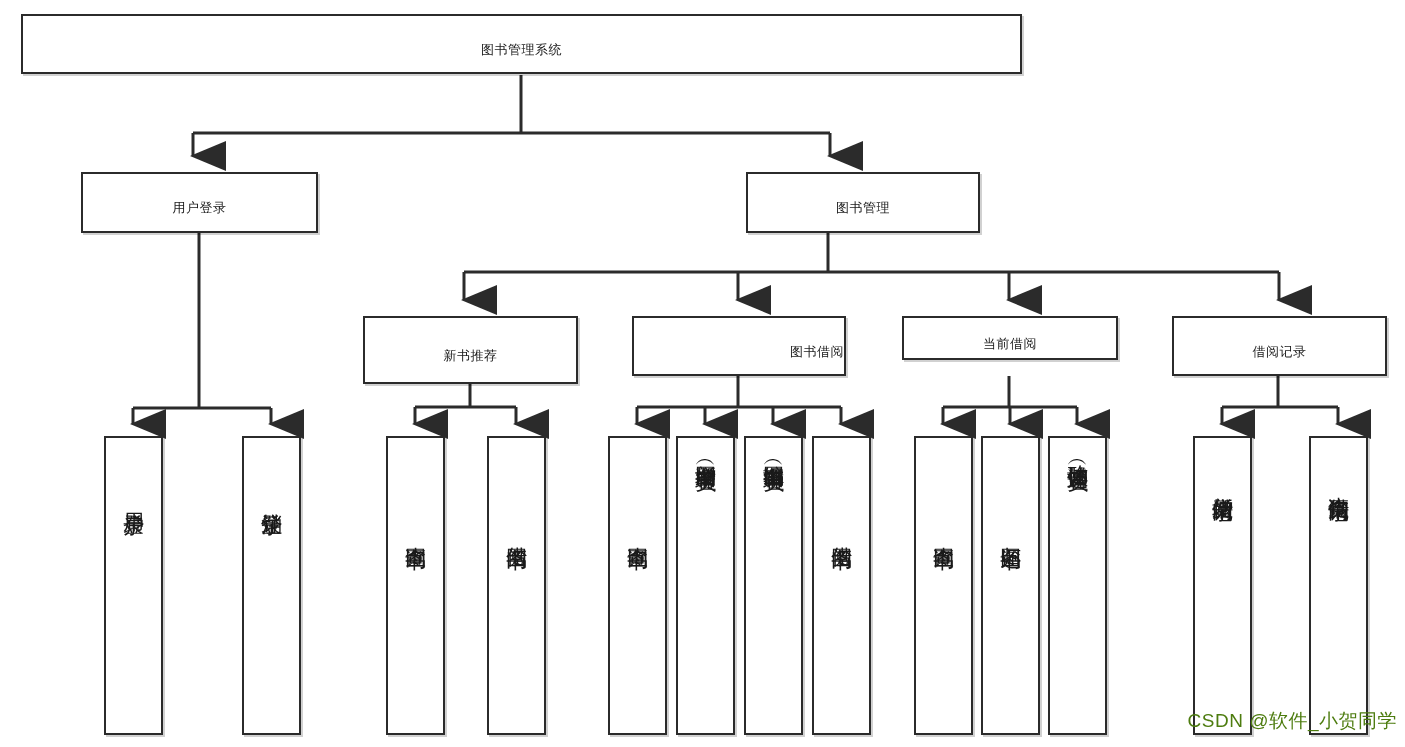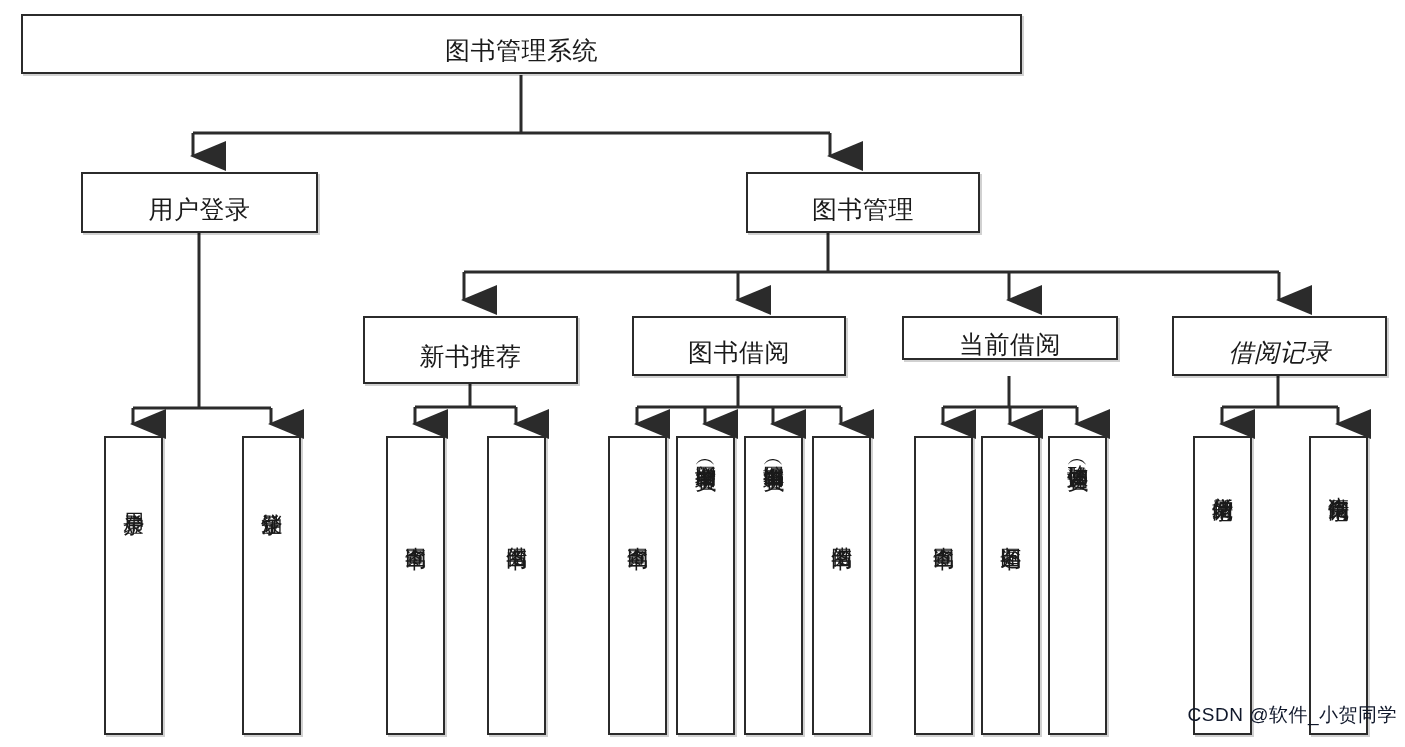--- a/index.html
+++ b/index.html
@@ -28,21 +28,21 @@
     background: #ffffff;
     border: 2px solid #2b2b2b;
     box-shadow: 2px 2px 0 rgba(0,0,0,0.18);
     display: flex;
     align-items: center;
     justify-content: center;
     z-index: 2;
   }
   .node .label {
     color: #1a1a1a;
-    font-size: 25px;
+    font-size: 13px;
     line-height: 1.12;
     letter-spacing: 0.5px;
     white-space: pre-line;
     text-align: center;
     margin-top: 12px;
   }
   .node.vertical {
     align-items: flex-start;
     justify-content: center;
     padding-top: 6px;
@@ -63,23 +63,23 @@
   }
   .node.vertical.tall .label {
     margin-top: 4px;
   }
   .node.vertical.rec .label {
     margin-top: 36px;
   }
   .watermark {
     position: absolute;
     right: 8px;
-    bottom: 19px;
+    bottom: 13px;
     font-size: 19px;
-    color: #0f172a;
+    color: #4d7c0f;
     letter-spacing: 0.5px;
     z-index: 5;
     user-select: none;
   }
 </style>
 </head>
 <body>
 
 <div id="canvas">
 
@@ -140,27 +140,27 @@
   <div class="node" style="left:81px; top:172px; width:237px; height:61px;">
     <span class="label">用户登录</span>
   </div>
   <div class="node" style="left:746px; top:172px; width:234px; height:61px;">
     <span class="label">图书管理</span>
   </div>
 
   <div class="node" style="left:363px; top:316px; width:215px; height:68px;">
     <span class="label">新书推荐</span>
   </div>
-  <div class="node" style="left:632px; top:316px; width:214px; height:60px;">
+  <div class="node" style="left:632px; top:316px; width:214px; height:60px;justify-content:flex-end;">
     <span class="label">图书借阅</span>
   </div>
   <div class="node" style="left:902px; top:316px; width:216px; height:44px;">
     <span class="label">当前借阅</span>
   </div>
-  <div class="node" style="left:1172px; top:316px; width:215px; height:60px;font-style:italic;">
+  <div class="node" style="left:1172px; top:316px; width:215px; height:60px;">
     <span class="label">借阅记录</span>
   </div>
 
   <div class="node vertical mid" style="left:104px; top:436px; width:59px; height:299px;">
     <span class="label">用户登录</span>
   </div>
   <div class="node vertical mid" style="left:242px; top:436px; width:59px; height:299px;">
     <span class="label">注销登录</span>
   </div>
 

